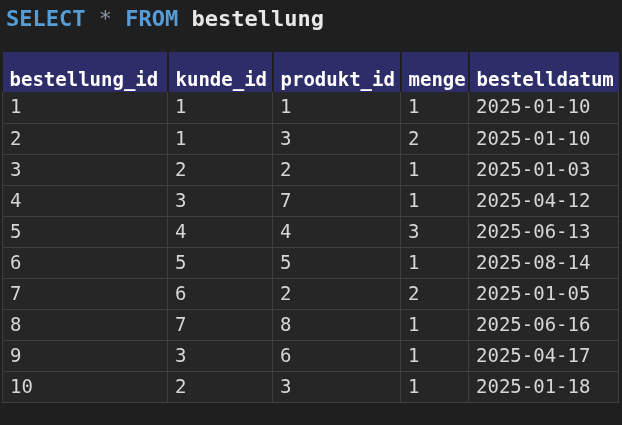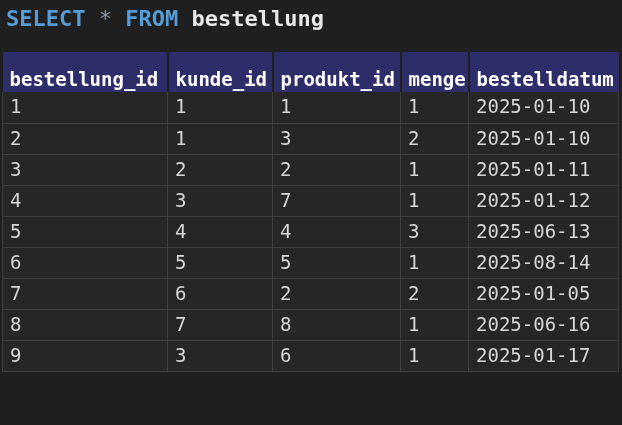--- a/index.html
+++ b/index.html
@@ -105,28 +105,28 @@
         <td>1</td>
         <td>3</td>
         <td>2</td>
         <td>2025-01-10</td>
       </tr>
       <tr>
         <td>3</td>
         <td>2</td>
         <td>2</td>
         <td>1</td>
-        <td>2025-01-11</td>
+        <td>2025-01-03</td>
       </tr>
       <tr>
         <td>4</td>
         <td>3</td>
         <td>7</td>
         <td>1</td>
-        <td>2025-01-12</td>
+        <td>2025-04-12</td>
       </tr>
       <tr>
         <td>5</td>
         <td>4</td>
         <td>4</td>
         <td>3</td>
         <td>2025-06-13</td>
       </tr>
       <tr>
         <td>6</td>
@@ -147,16 +147,23 @@
         <td>7</td>
         <td>8</td>
         <td>1</td>
         <td>2025-06-16</td>
       </tr>
       <tr>
         <td>9</td>
         <td>3</td>
         <td>6</td>
         <td>1</td>
-        <td>2025-01-17</td>
+        <td>2025-04-17</td>
+      </tr>
+      <tr>
+        <td>10</td>
+        <td>2</td>
+        <td>3</td>
+        <td>1</td>
+        <td>2025-01-18</td>
       </tr>
     </tbody>
 </table>
 
 </body></html>

